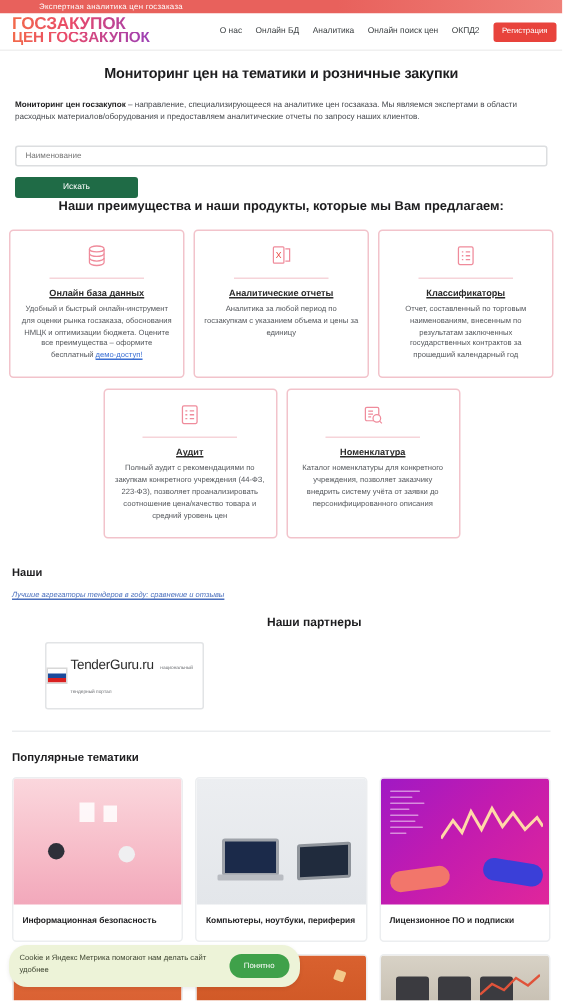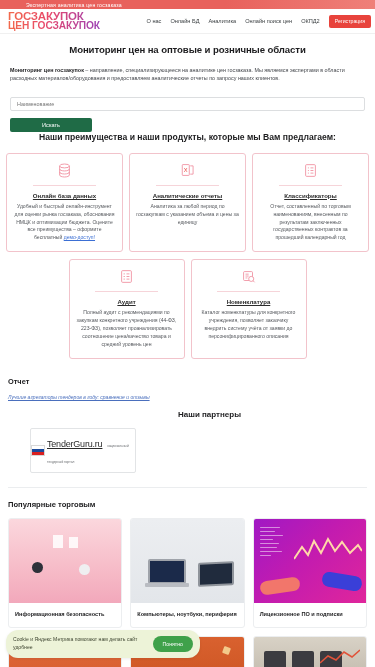--- a/index.html
+++ b/index.html
@@ -124,21 +124,21 @@
   .partner-logo { display: flex; align-items: center; gap: 2px; }
   .flag {
     width: 17px; height: 11px; border: .5px solid #d8d8d8;
     display: flex; flex-direction: column; overflow: hidden;
   }
   .flag i { display: block; height: 33.33%; }
   .flag .w { background: #ffffff; }
   .flag .b { background: #1b4a9c; }
   .flag .r { background: #d92020; }
   .partner-name { line-height: 1; }
-  .partner-name .tg { font-size: 9px; color: #2b2b2b; font-weight: 500; letter-spacing:-.2px;text-decoration:underline;}
+  .partner-name .tg { font-size: 9px; color: #2b2b2b; font-weight: 500; letter-spacing:-.2px;}
   .partner-tagline { font-size: 3.2px; color: #6b6e72; margin-top: 1px; max-width: 52px; line-height: 1.25; }
 
   .hr { height:1px; background:#ebedef; margin: 14px 8px 0 8px; }
 
   
   .topics { padding: 0 8px; margin-top: 12px; }
   .topics-title { font-size: 7.6px; font-weight: bold; color: #1d1d1f; margin-bottom: 9px; }
   .topic-row { display: flex; gap: 8px; }
   .topic-card {
     flex: 1; border: 1px solid #eceef0; border-radius: 3px; background: #fff;
@@ -206,21 +206,21 @@
       <span class="nav-item">О нас</span>
       <span class="nav-item">Онлайн БД</span>
       <span class="nav-item">Аналитика</span>
       <span class="nav-item">Онлайн поиск цен</span>
       <span class="nav-item">ОКПД2</span>
       <span class="nav-cta">Регистрация</span>
     </div>
   </div>
 
   <div class="hero">
-    <div class="hero-title">Мониторинг цен на оптовые и розничные области</div>
+    <div class="hero-title">Мониторинг цен на тематики и розничные закупки</div>
     <div class="hero-desc">
       <b>Мониторинг цен госзакупок</b><span> – направление, специализирующееся на аналитике цен госзаказа. Мы являемся экспертами в области расходных материалов/оборудования и предоставляем аналитические отчеты по запросу наших клиентов.</span>
     </div>
     <div class="search-row">
       <input class="search-input" type="text" placeholder="Наименование" style="">
       <button class="search-btn">Искать</button>
     </div>
   </div>
 
   <div class="adv-section">
@@ -292,21 +292,21 @@
           </svg>
         </div>
         <div class="adv-divider"></div>
         <div class="adv-card-title">Номенклатура</div>
         <div class="adv-card-text">Каталог номенклатуры для конкретного учреждения, позволяет заказчику внедрить систему учёта от заявки до персонифицированного описания</div>
       </div>
     </div>
   </div>
 
   <div class="blog">
-    <div class="blog-title">Отчет</div>
+    <div class="blog-title">Наши</div>
     <a class="blog-link" href="#">Лучшие агрегаторы тендеров в году: сравнение и отзывы</a>
   </div>
 
   <div class="partners">
     <div class="partners-title">Наши партнеры</div>
     <div class="partner-card">
       <div class="partner-logo">
         <span class="flag">
           <i class="w"></i>
             <i class="b"></i>
@@ -316,21 +316,21 @@
           <span class="tg">TenderGuru.ru</span>
           <span class="partner-tagline">национальный тендерный портал</span>
         </span>
       </div>
     </div>
   </div>
 
   <div class="hr"></div>
 
   <div class="topics">
-    <div class="topics-title">Популярные торговым</div>
+    <div class="topics-title">Популярные тематики</div>
 
     <div class="topic-row">
       <div class="topic-card">
         <div class="topic-img art1">
           <span class="doc-s" style="left:44px;top:16px;width:10px;height:13px;"></span>
           <span class="doc-s" style="left:60px;top:18px;width:9px;height:11px;"></span>
           <span class="fig-a"></span><span class="head-a"></span>
           <span class="fig-b"></span><span class="head-b"></span>
         </div>
         <div class="topic-label">Информационная безопасность</div>

